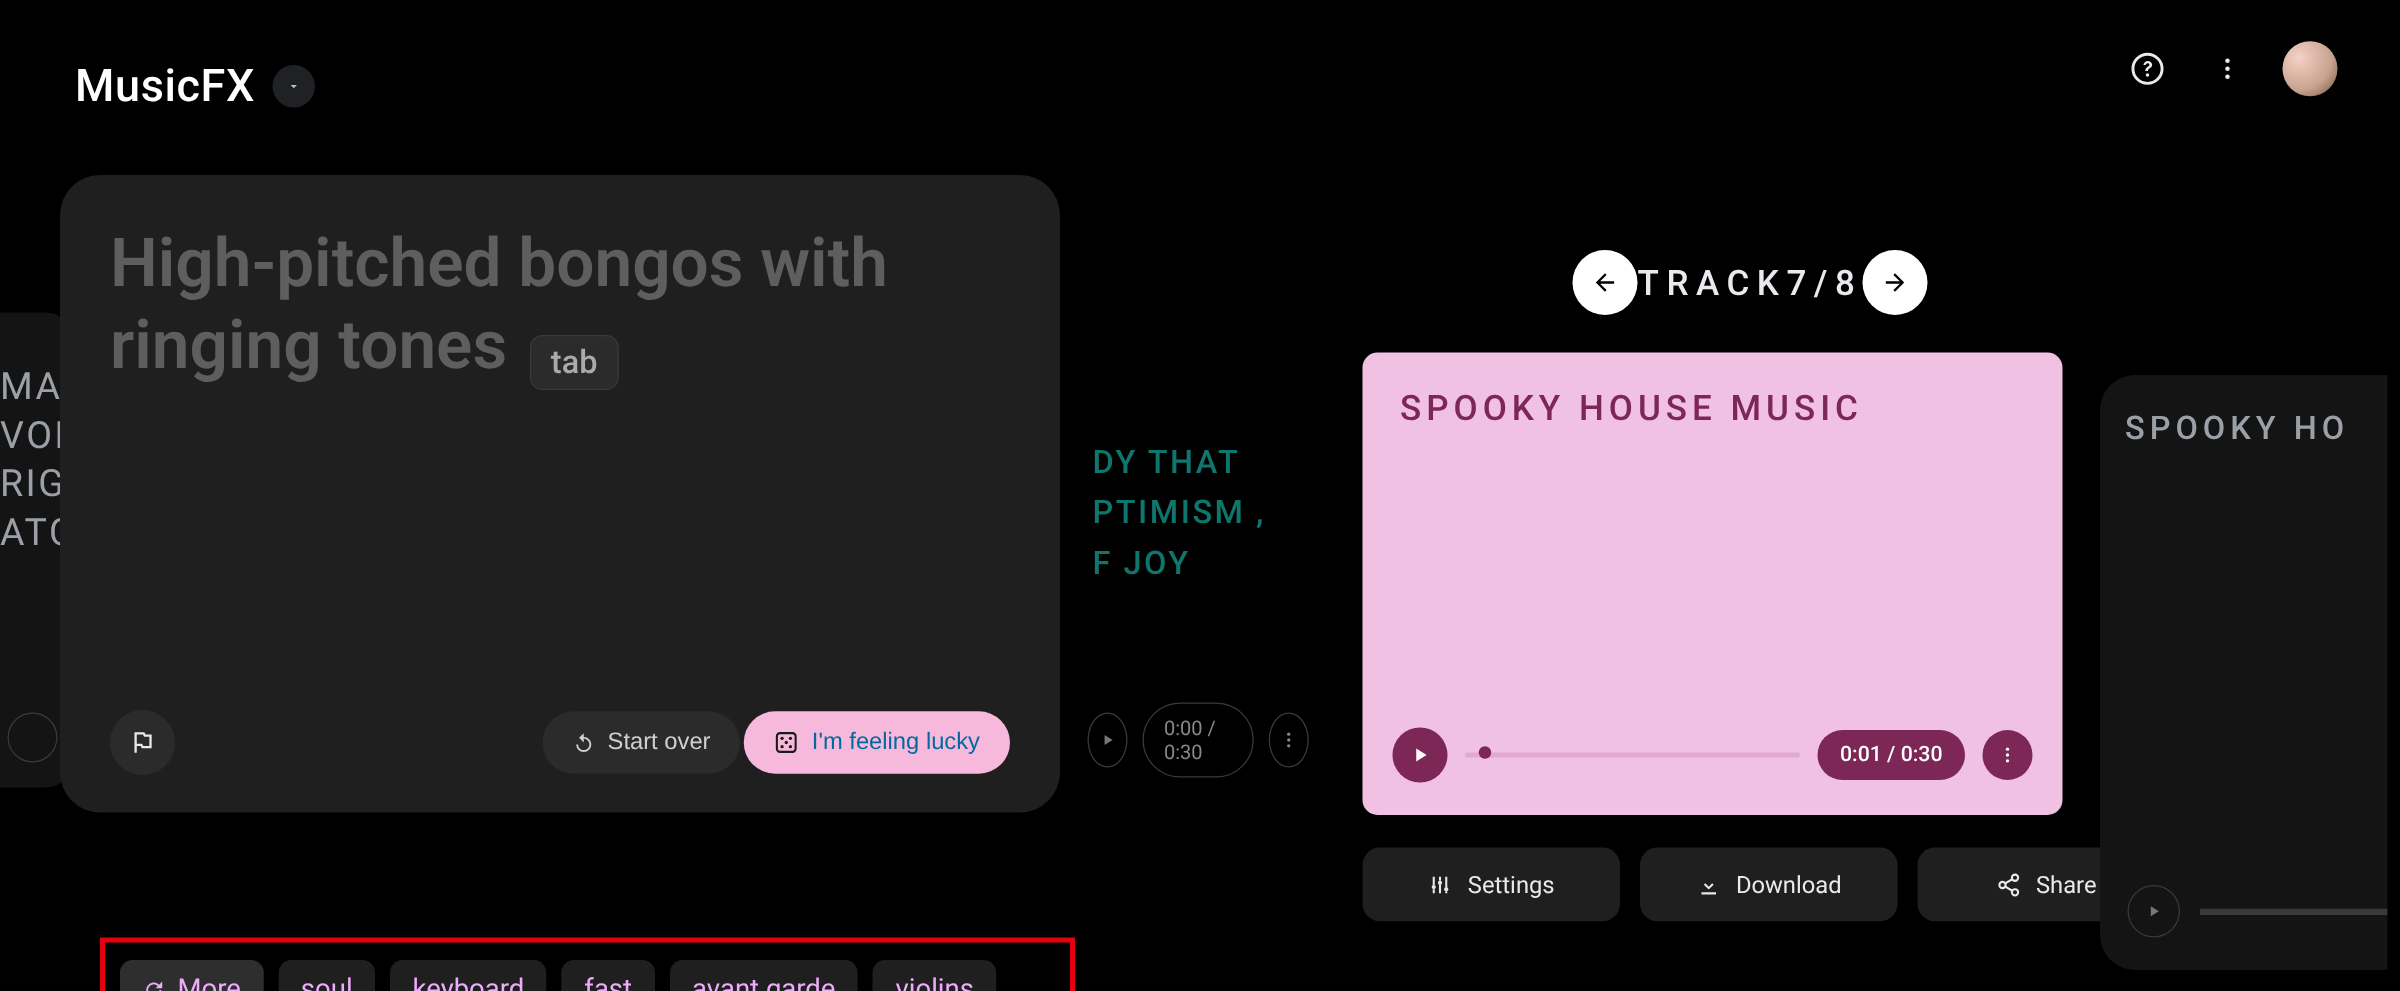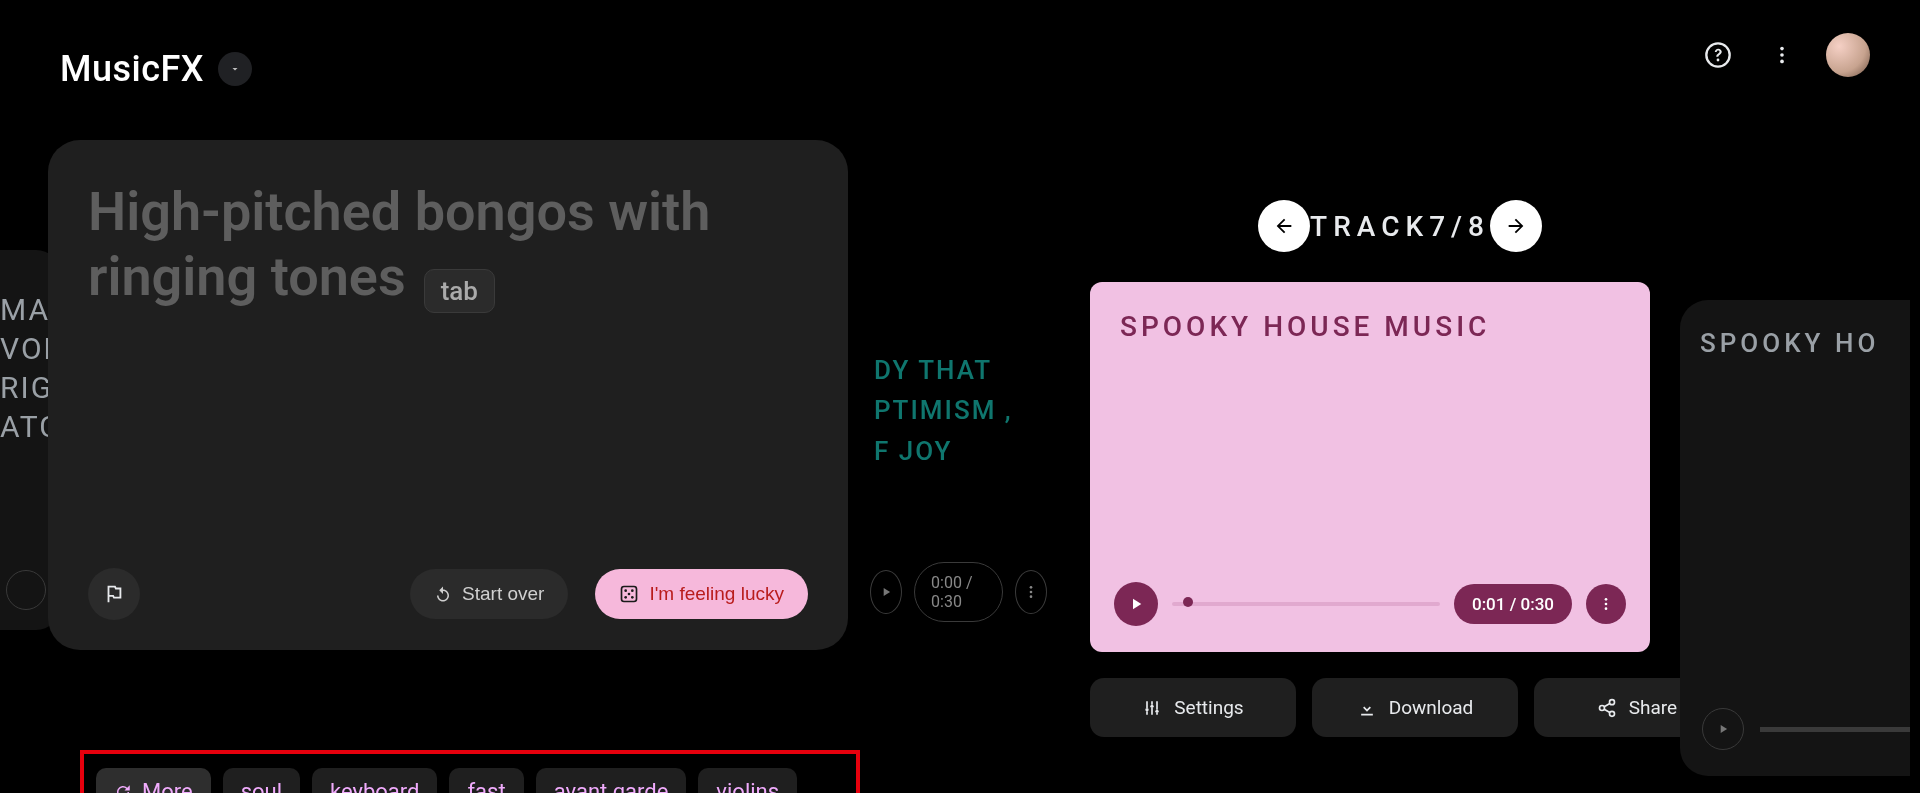--- a/index.html
+++ b/index.html
@@ -87,21 +87,21 @@
     font-size: 26px;
     font-weight: 500;
     padding: 6px 16px;
     margin-left: 14px;
     vertical-align: middle;
   }
   .prompt-footer {
     margin-top: auto;
     display: flex;
     align-items: center;
-    gap: 27px;
+    gap: 3px;
   }
   .flag-btn {
     width: 52px; height: 52px;
     border-radius: 50%;
     background: #2b2b2b;
     display: flex; align-items: center; justify-content: center;
     color: #e8eaed;
     cursor: pointer;
   }
   .spacer { flex: 1; }
@@ -115,21 +115,21 @@
     gap: 10px;
     cursor: pointer;
     border: none;
   }
   .start-over {
     background: #2b2b2b;
     color: #d0d0d0;
   }
   .lucky {
     background: #f6b8db;
-    color: #b91c1c;
+    color: #0369a1;
   }
   
   .ghost-left {
     position: absolute;
     left: 0; top: 140px;
     width: 60px; height: 380px;
     background: #141414;
     border-top-right-radius: 24px;
     border-bottom-right-radius: 24px;
     padding: 40px 0 0 0;

